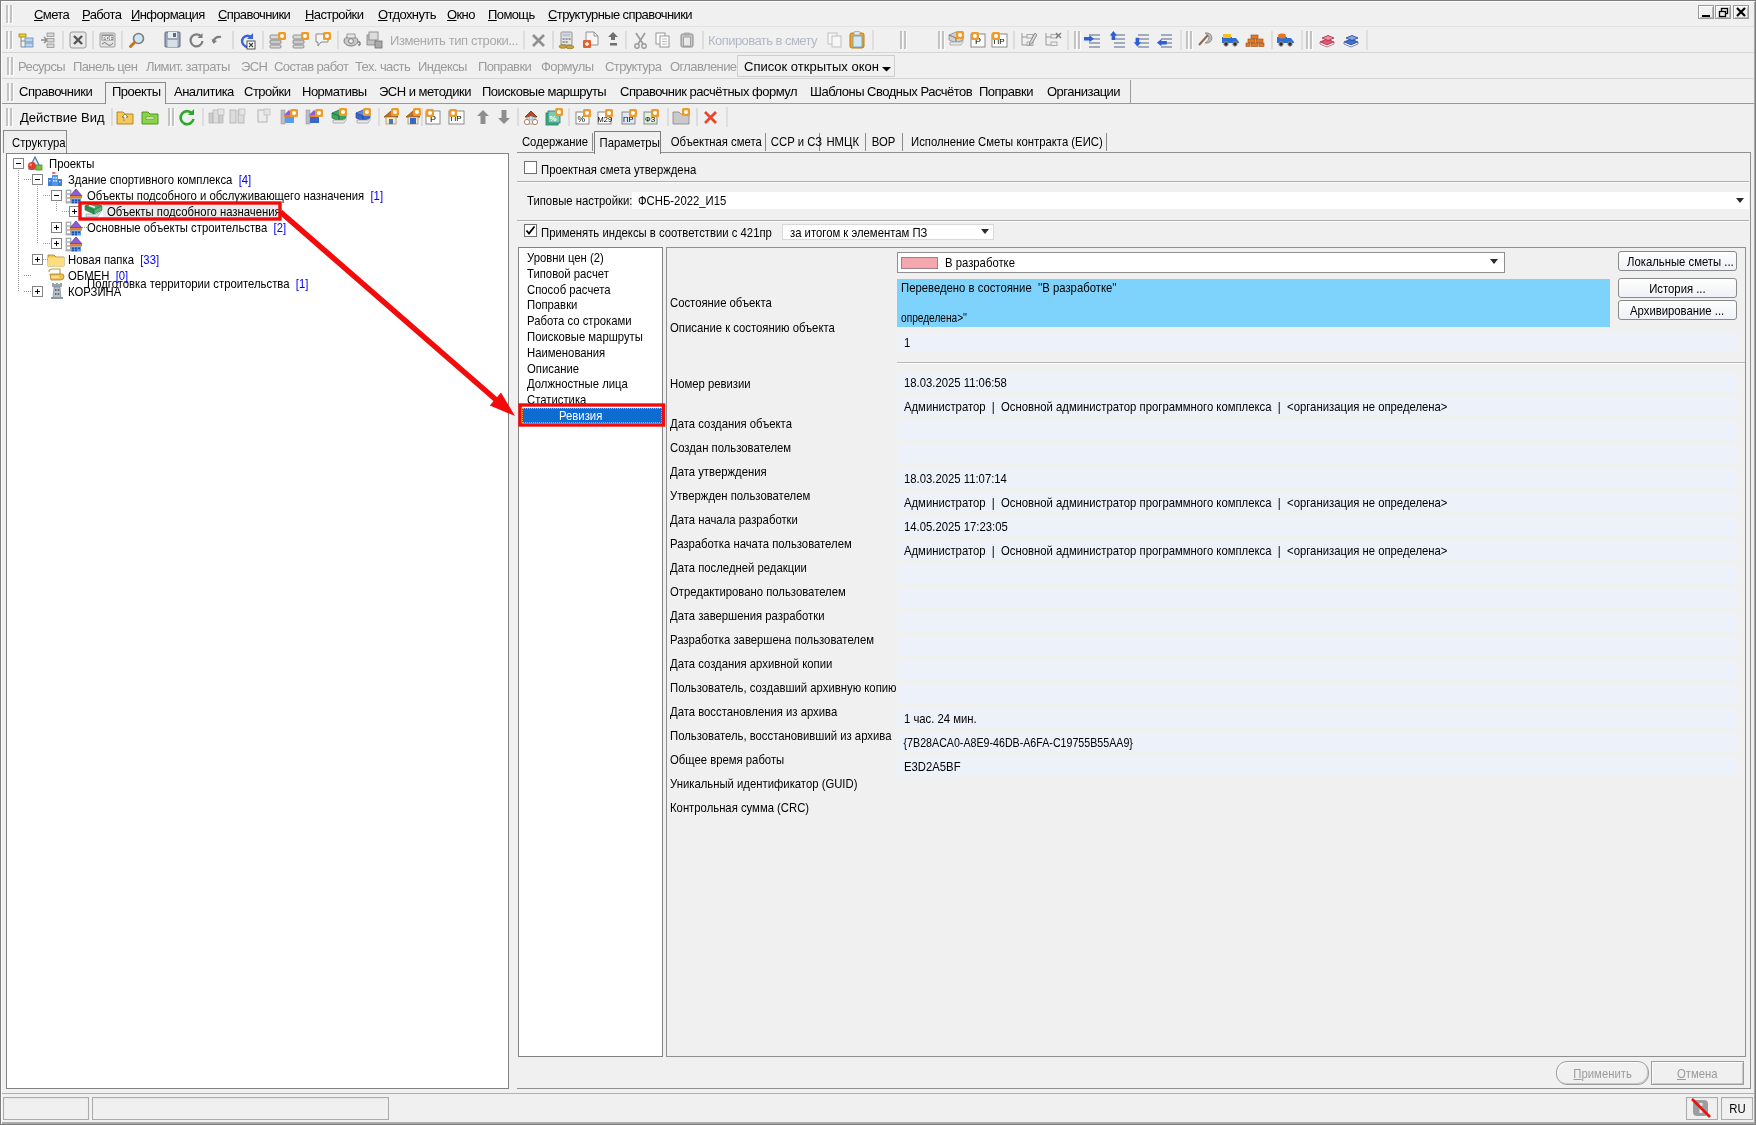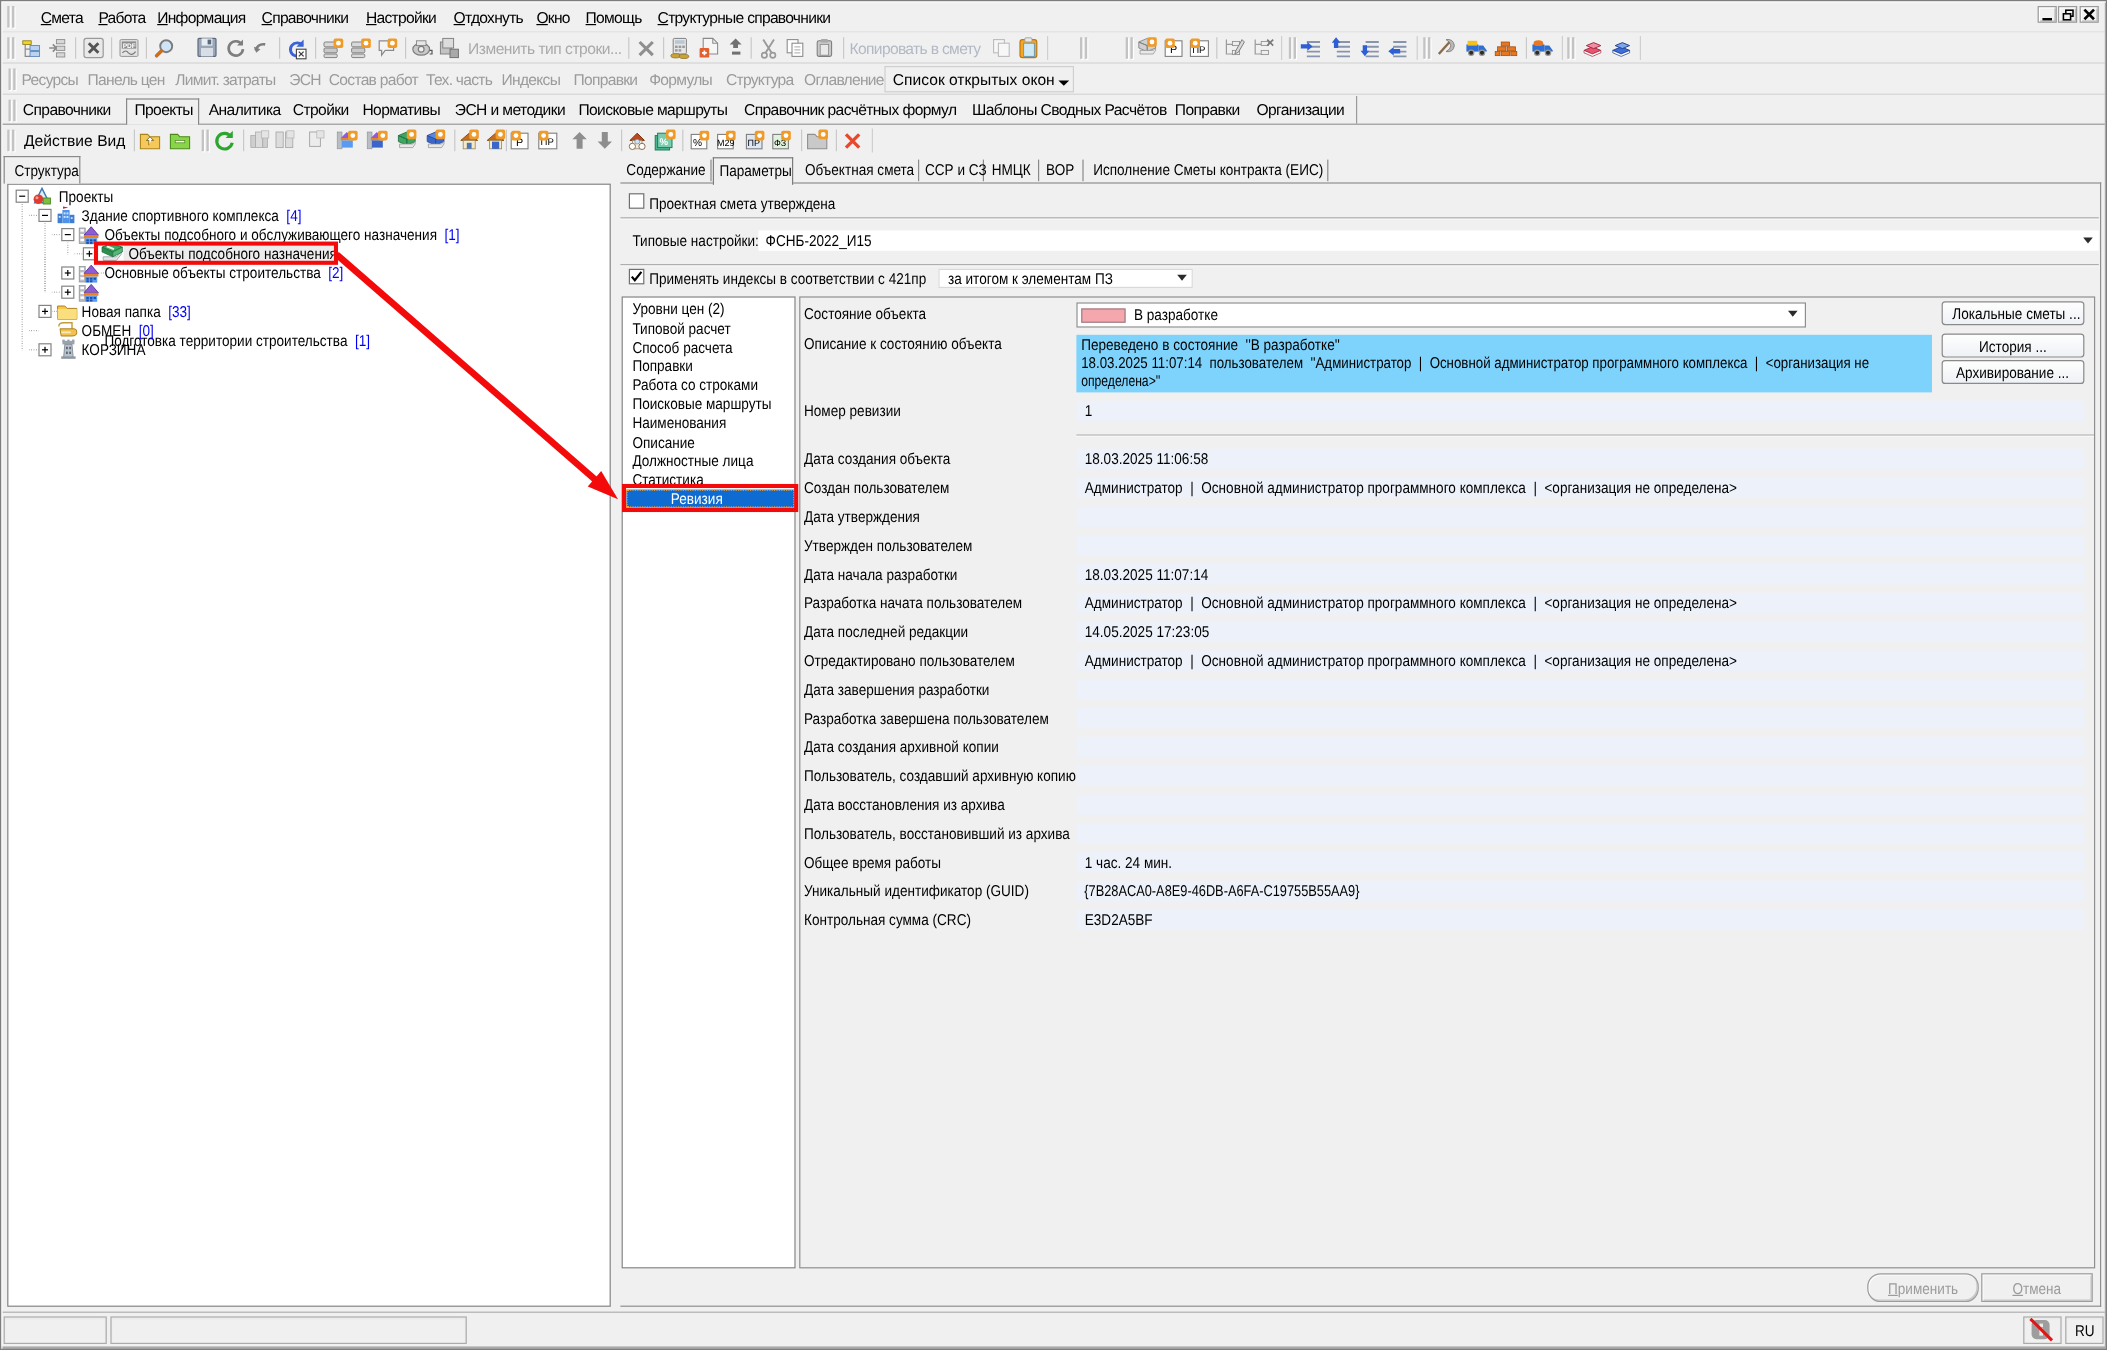--- a/index.html
+++ b/index.html
@@ -47,21 +47,21 @@
 #rtab-active { background:#f0f0f0; border:1px solid #7c7c7c; border-bottom:none; height:23px; }
 .hline { position:absolute; height:1px; background:#aeaeae; box-shadow:0 1px 0 #fbfbfb; }
 .cb { position:absolute; width:13px; height:13px; background:#fff; border:1px solid #6f6f6f; }
 .fld { position:absolute; background:#fff; }
 .combo-arrow { position:absolute; width:0; height:0; border-left:4px solid transparent; border-right:4px solid transparent; border-top:5px solid #2b2b2b; }
 #listbox { position:absolute; left:518px; top:247px; width:145px; height:810px; background:#fff; border:1px solid #828282; }
 .litem { position:absolute; left:9px; height:16px; line-height:16px; font-size:13px; white-space:nowrap; }
 #lsel { position:absolute; left:522px; top:408px; width:140px; height:15px; background:#0d6bd1; z-index:1; outline:1px dotted #f5a33c; outline-offset:-1px; }
 #lsel > span { position:absolute; left:5px; top:0; height:15px; line-height:15px; color:#fff; font-size:13px;padding-left:32px; }
 #formbox { position:absolute; left:666px; top:247px; width:1080px; height:810px; background:#f0f0f0; border:1px solid #8f8f8f; }
-.flabel { position:absolute; left:670px; height:17px; line-height:17px; font-size:13px; }
+.flabel { position:absolute; left:670px; height:17px; line-height:17px; font-size:13px;margin-top:41px; }
 .fval { position:absolute; left:897px; width:840px; height:17px; background:#edf1fa; line-height:17px; font-size:13px; }
 .fval .c { padding-left:8px; }
 .btn3 { position:absolute; height:20px; background:linear-gradient(#fefefe,#eef1f6); border:1px solid #8a8a8a; border-radius:3px; font-size:13px; text-align:center; }
 .btn3 .cc { margin-top:2px; }
 
 .bigbtn { position:absolute; height:24px; width:93px; background:#f0f0f0; border:1px solid #9d9d9d; box-shadow:inset 1px 1px 0 #fbfbfb, inset -1px -1px 0 #c8c8c8; color:#9b9b9b; font-size:13px; text-align:center; }
 .bigbtn .cc { margin-top:4px; }
 .bigbtn u { text-decoration:underline; }
 
 #statusbar { position:absolute; left:2px; top:1093px; width:1752px; height:29px; border-top:1px solid #b0b0b0; }
@@ -709,21 +709,20 @@
 
   <div class="flabel" style="top:253px;"><span class="c">Состояние объекта</span></div>
   <div class="fld" style="left:897px; top:252px; width:608px; height:21px; border:1px solid #8f8f8f;"></div>
   <div class="abs" style="left:901px; top:257px; width:37px; height:12px; background:#f4a7ad; border:1px solid #9f8089;"></div>
   <div class="abs" style="left:945px; top:254px; height:17px; line-height:17px; font-size:13px;"><span class="c">В разработке</span></div>
   <div class="combo-arrow" style="left:1490px; top:259px;"></div>
 
   <div class="flabel" style="top:278px;"><span class="c">Описание к состоянию объекта</span></div>
   <div class="abs" style="left:897px; top:279px; width:713px; height:48px; background:#7dd3fc;">
     <div style="position:absolute; left:4px; top:1px; height:15px; line-height:15px; font-size:13px;"><span class="c">Переведено в состояние&nbsp; ''В разработке''</span></div>
-    <div style="position:absolute; left:4px; top:16px; height:15px; line-height:15px; font-size:13px;"><span class="c" style="transform:scaleX(0.852);">18.03.2025 11:07:14&nbsp; пользователем&nbsp; ''Администратор&nbsp; |&nbsp; Основной администратор программного комплекса&nbsp; |&nbsp; &lt;организация не</span></div>
     <div style="position:absolute; left:4px; top:31px; height:15px; line-height:15px; font-size:13px;"><span class="c" style="transform:scaleX(0.78);">определена&gt;''</span></div>
   </div>
 
   <div class="btn3" style="left:1618px; top:251px; width:119px;"><span class="cc">Локальные сметы ...</span></div>
   <div class="btn3" style="left:1618px; top:278px; width:119px;"><span class="cc">История ...</span></div>
   <div class="btn3" style="left:1618px; top:300px; width:119px;"><span class="cc">Архивирование ...</span></div>
 
   <div class="flabel" style="top:334px;"><span class="c">Номер ревизии</span></div>
   <div class="fval" style="top:334px;"><span class="c">1</span></div>
   <div class="hline" style="left:897px; top:362px; width:848px; background:#b8b8b8;"></div>

